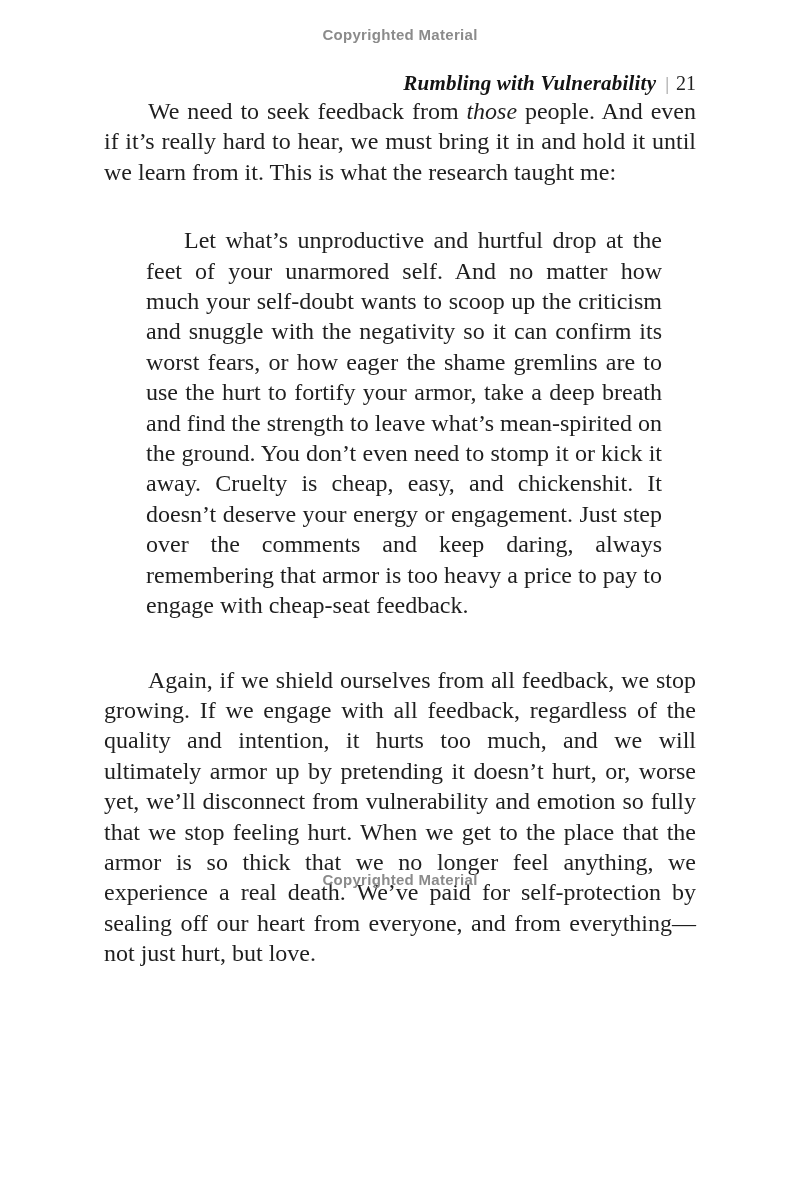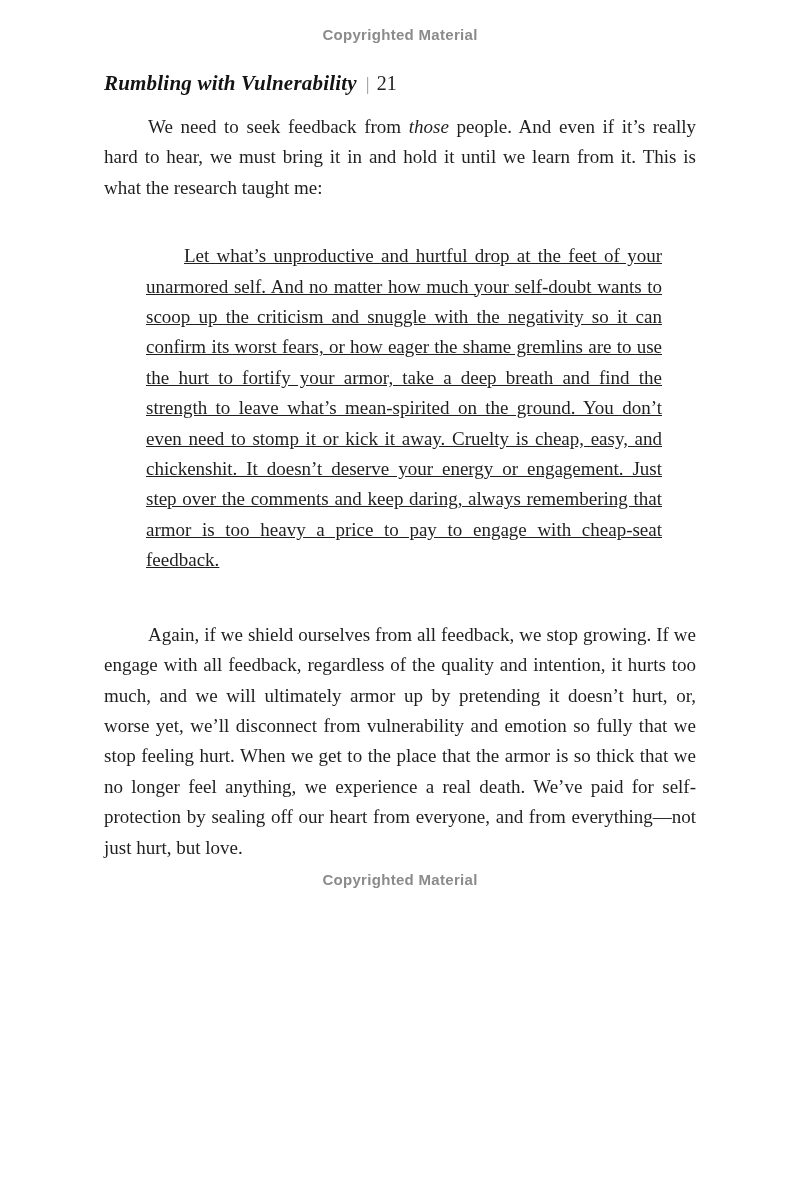--- a/index.html
+++ b/index.html
@@ -25,50 +25,50 @@
     color: #8b8b8b;
     text-align: center;
   }
   .notice-top { margin-bottom: 28px; }
   .notice-bottom { position: absolute; bottom: 22px; left: 0; right: 0; }
   .content {
     width: 592px;
     margin: 0 auto;
   }
   .running-head {
+    text-align: right;
     font-size: 21px;
-    margin-bottom: 16px;
     white-space: nowrap;
   }
   .running-head .chapter-title {
     font-weight: bold;
     font-style: italic;
     color: #141414;
     letter-spacing: 0.2px;
   }
   .running-head .separator {
     color: #9a9a9a;
     font-weight: normal;
     padding: 0 7px 0 9px;
     font-size: 19px;
   }
   .running-head .page-number {
     color: #222222;
     font-size: 20px;
   }
   .body-text {
-    font-size: 19px;
+    font-size: 24px;
     line-height: 30.4px;
     text-align: justify;
   }
   p.indent { text-indent: 44px; }
   .block-quote {
     margin: 38px 34px 44px 42px;
   }
-  .block-quote p.indent { text-indent: 38px; text-decoration: underline; }
+  .block-quote p.indent { text-indent: 38px; }
   .ital { font-style: italic; }
 </style>
 </head>
 <body>
 
 <div class="page">
 
   <div class="copyright-notice notice-top">Copyrighted Material</div>
 
   <div class="content">

